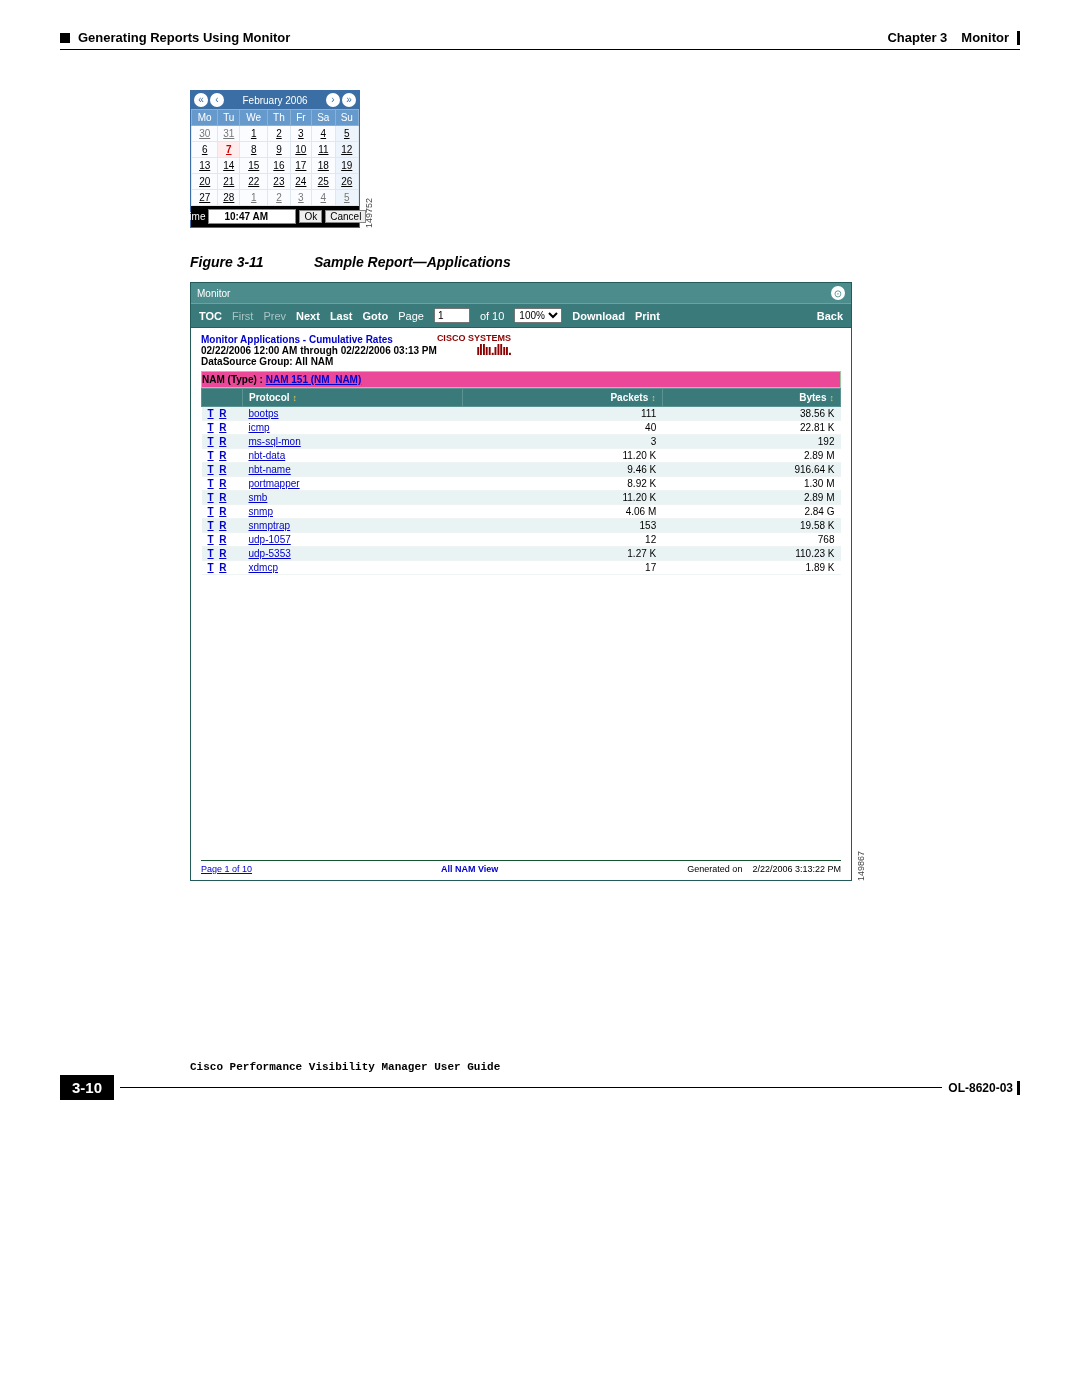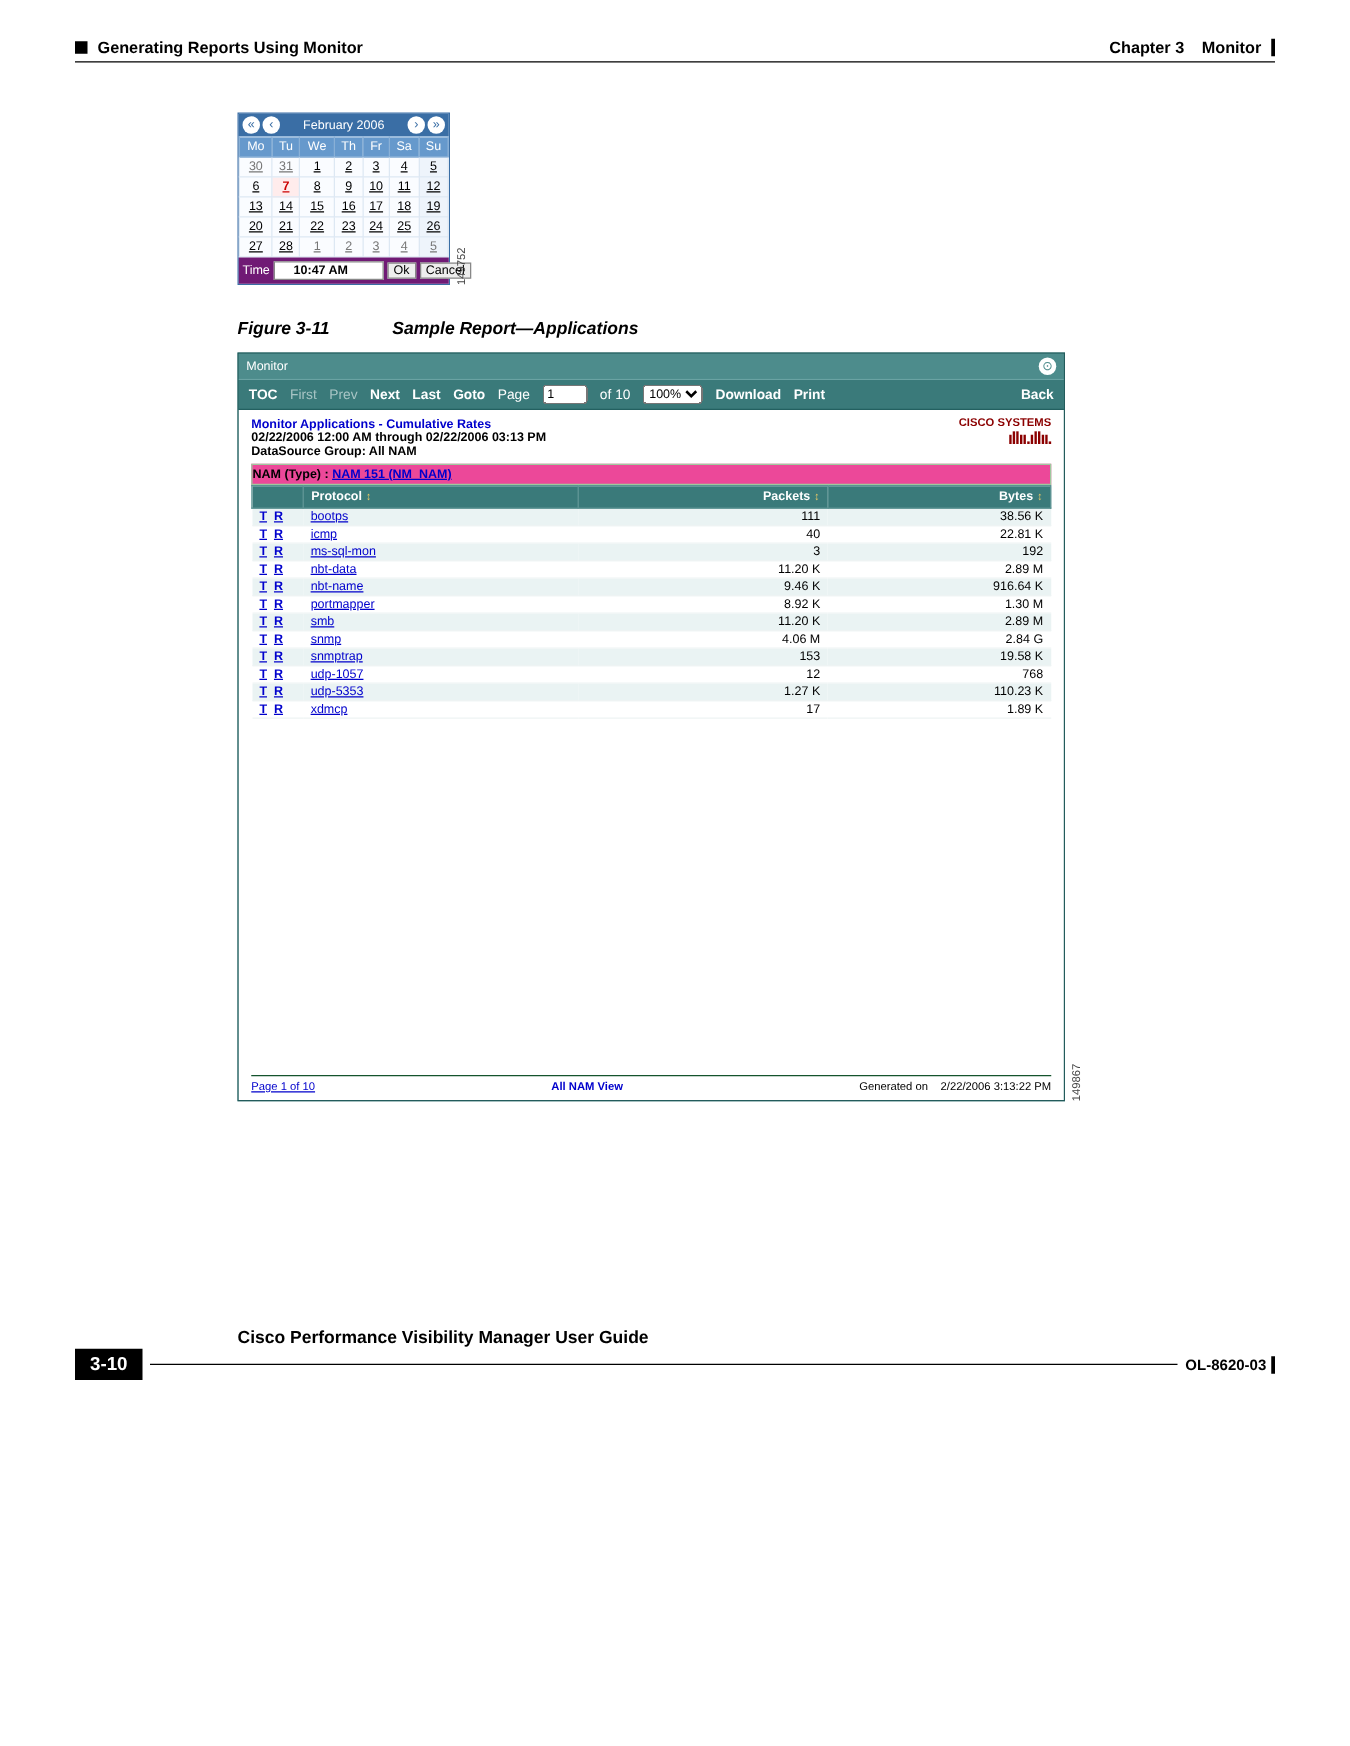--- a/index.html
+++ b/index.html
@@ -70,21 +70,21 @@
   }
   .cal-grid td {
     text-align:center; padding:2px 0; border:1px solid #dde8f3;
     font-size:10px; text-decoration:underline; cursor:pointer;
   }
   .cal-grid td.other { color:#777; }
   .cal-grid td.sel { background:#ffecec; color:#c00; font-weight:bold; }
   .cal-grid td.sun { background:#eef4fb; }
   .cal-foot {
     display:flex; align-items:center; gap:3px;
-    background:#701a75; padding:3px;
+    background:#000000; padding:3px;justify-content:center;
   }
   .cal-foot .lbl { color:#fff; font-size:10px; }
   .cal-foot input {
     width:56px; font-size:10px; padding:1px 15px; border:1px solid #888;font-weight:bold;
   }
   .cal-foot button {
     font-size:10px; padding:0 4px; border:1px solid #888; background:#eee; cursor:pointer;
   }
   .sideid {
     display:inline-block; vertical-align:bottom;
@@ -122,21 +122,21 @@
   }
   .rpt-toolbar .tb { font-weight:bold; cursor:pointer; }
   .rpt-toolbar .tb.dim { color:#a8c5c5; font-weight:normal; }
   .rpt-toolbar input { width:28px; font-size:10px; padding:0 2px; }
   .rpt-toolbar select { font-size:10px; }
   .rpt-toolbar .spacer { flex:1; }
   .rpt-body {
     background:#fff; color:#000; padding:6px 10px 6px 10px;
     min-height: 540px; display:flex; flex-direction:column;
   }
-  .rpt-hdr { display:flex; justify-content:space-between; align-items:flex-start; }
+  .rpt-hdr { display:flex; justify-content:flex-start; align-items:flex-start; }
   .rpt-hdr-left { font-family:Arial,sans-serif; font-size:10px; }
   .rpt-hdr-left .t1 { color:#0000cc; font-weight:bold; }
   .rpt-hdr-left .t2 { color:#000; font-weight:bold; }
   .rpt-hdr .cisco { font-family:Arial; font-size:9px; font-weight:bold; color:#8b0000; text-align:right; line-height:1; }
   .rpt-hdr .cisco .bars { letter-spacing:-1px; color:#8b0000; font-size:14px; }
   .nam-row {
     background:#ec4899; font-weight:bold; font-size:10px; padding:2px 0;
     border:1px solid #9ec99e; margin-top:4px;
   }
   .nam-row a { color:#0000cc; text-decoration:underline; }
@@ -161,21 +161,21 @@
     display:flex; justify-content:space-between; align-items:flex-start;
     border-top:1px solid #14532d; padding-top:3px; font-size:9px;
   }
   .rpt-footer a { color:#0000cc; text-decoration:underline; }
   .rpt-footer .center { color:#0000cc; font-weight:bold; }
   .rpt-footer .gen { color:#000; }
 
   
   .page-footer { margin-top: 180px; }
   .page-footer .guide {
-    font-family:Liberation Sans, sans-serif; font-weight:bold; font-size:14px;
+    font-family:Liberation Mono, monospace; font-weight:bold; font-size:11px;
     margin-left:130px; margin-bottom:2px;
   }
   .page-footer .bar {
     display:flex; align-items:center; font-family:Arial,sans-serif;justify-content:space-between;
   }
   .page-footer .pnum {
     background:#000; color:#fff; padding:4px 12px; font-weight:bold; font-size:15px;
   }
   .page-footer .line { flex:1; border-top:1px solid #000; margin:0 6px; height:1px; }
   .page-footer .docid { font-weight:bold; font-size:12px; margin-right:4px; }

